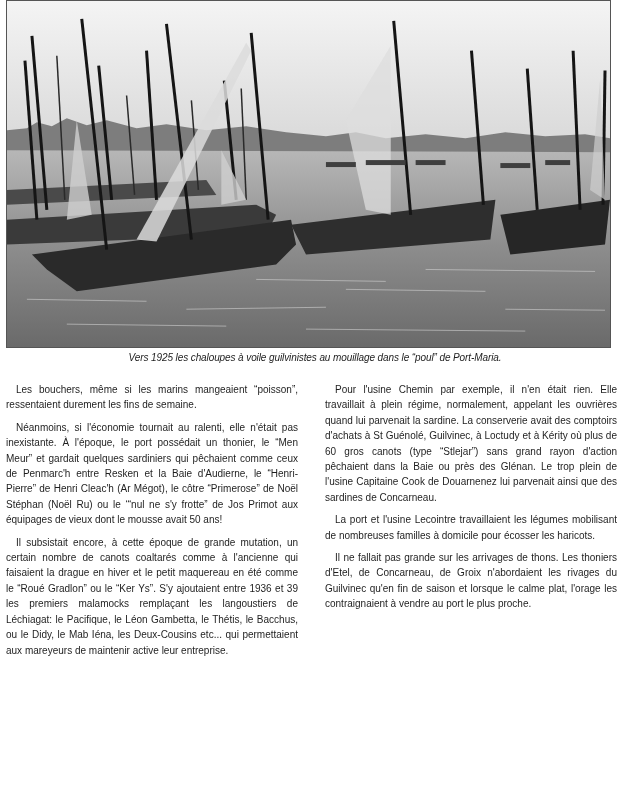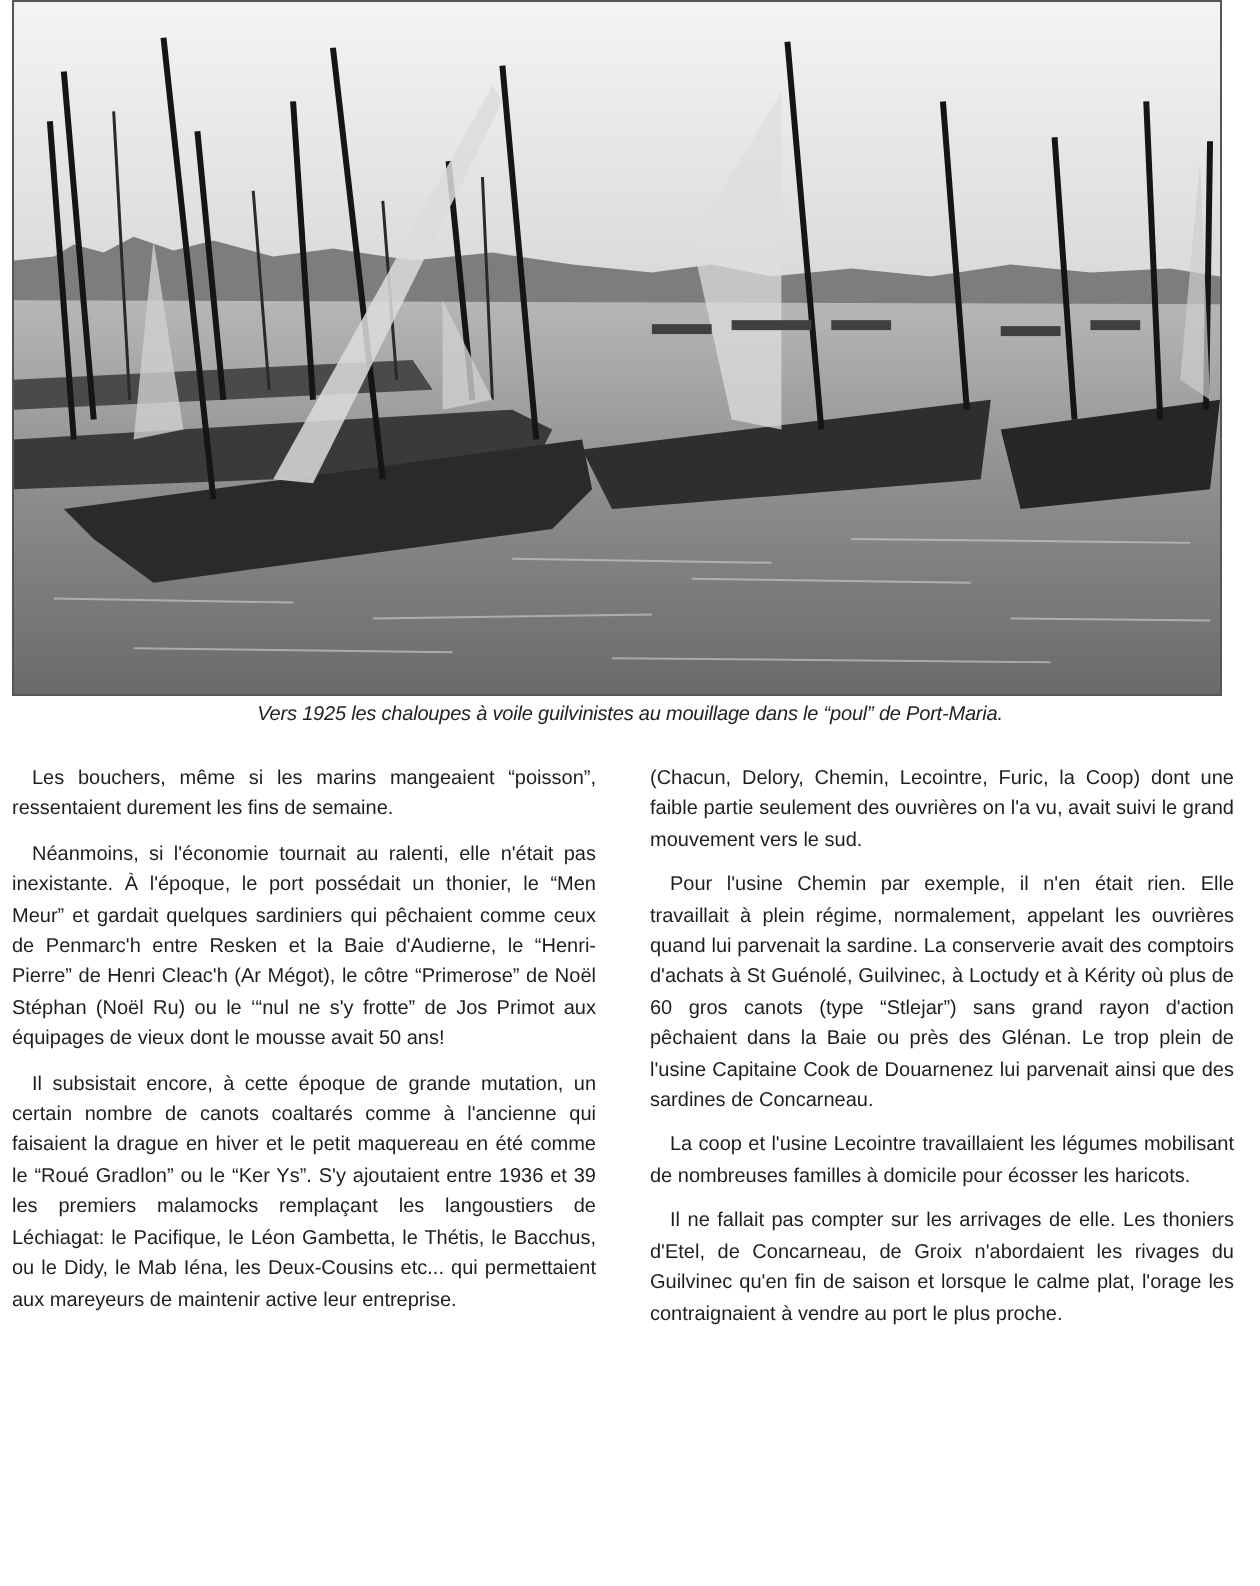--- a/index.html
+++ b/index.html
@@ -101,17 +101,16 @@
 
 <div class="caption">Vers 1925 les chaloupes à voile guilvinistes au mouillage dans le “poul” de Port-Maria.</div>
 
 <div class="col left">
   <p>Les bouchers, même si les marins mangeaient “poisson”, ressentaient durement les fins de semaine.</p>
   <p>Néanmoins, si l'économie tournait au ralenti, elle n'était pas inexistante. À l'époque, le port possédait un thonier, le “Men Meur” et gardait quelques sardiniers qui pêchaient comme ceux de Penmarc'h entre Resken et la Baie d'Audierne, le “Henri-Pierre” de Henri Cleac'h (Ar Mégot), le côtre “Primerose” de Noël Stéphan (Noël Ru) ou le ‘“nul ne s'y frotte” de Jos Primot aux équipages de vieux dont le mousse avait 50 ans!</p>
   <p>Il subsistait encore, à cette époque de grande mutation, un certain nombre de canots coaltarés comme à l'ancienne qui faisaient la drague en hiver et le petit maquereau en été comme le “Roué Gradlon” ou le “Ker Ys”. S'y ajoutaient entre 1936 et 39 les premiers malamocks remplaçant les langoustiers de Léchiagat: le Pacifique, le Léon Gambetta, le Thétis, le Bacchus, ou le Didy, le Mab Iéna, les Deux-Cousins etc... qui permettaient aux mareyeurs de maintenir active leur entreprise.</p>
 </div>
 
 <div class="col right">
-  <p class="cont">(Chacun, Delory, Chemin, Lecointre, Furic, la Coop) dont une faible partie seulement des ouvrières on l'a vu, avait suivi le grand mouvement vers le sud.</p>
   <p>Pour l'usine Chemin par exemple, il n'en était rien. Elle travaillait à plein régime, normalement, appelant les ouvrières quand lui parvenait la sardine. La conserverie avait des comptoirs d'achats à St Guénolé, Guilvinec, à Loctudy et à Kérity où plus de 60 gros canots (type “Stlejar”) sans grand rayon d'action pêchaient dans la Baie ou près des Glénan. Le trop plein de l'usine Capitaine Cook de Douarnenez lui parvenait ainsi que des sardines de Concarneau.</p>
-  <p>La coop et l'usine Lecointre travaillaient les légumes mobilisant de nombreuses familles à domicile pour écosser les haricots.</p>
-  <p>Il ne fallait pas compter sur les arrivages de elle. Les thoniers d'Etel, de Concarneau, de Groix n'abordaient les rivages du Guilvinec qu'en fin de saison et lorsque le calme plat, l'orage les contraignaient à vendre au port le plus proche.</p>
+  <p>La port et l'usine Lecointre travaillaient les légumes mobilisant de nombreuses familles à domicile pour écosser les haricots.</p>
+  <p>Il ne fallait pas grande sur les arrivages de thons. Les thoniers d'Etel, de Concarneau, de Groix n'abordaient les rivages du Guilvinec qu'en fin de saison et lorsque le calme plat, l'orage les contraignaient à vendre au port le plus proche.</p>
 </div>
 
 </body></html>

